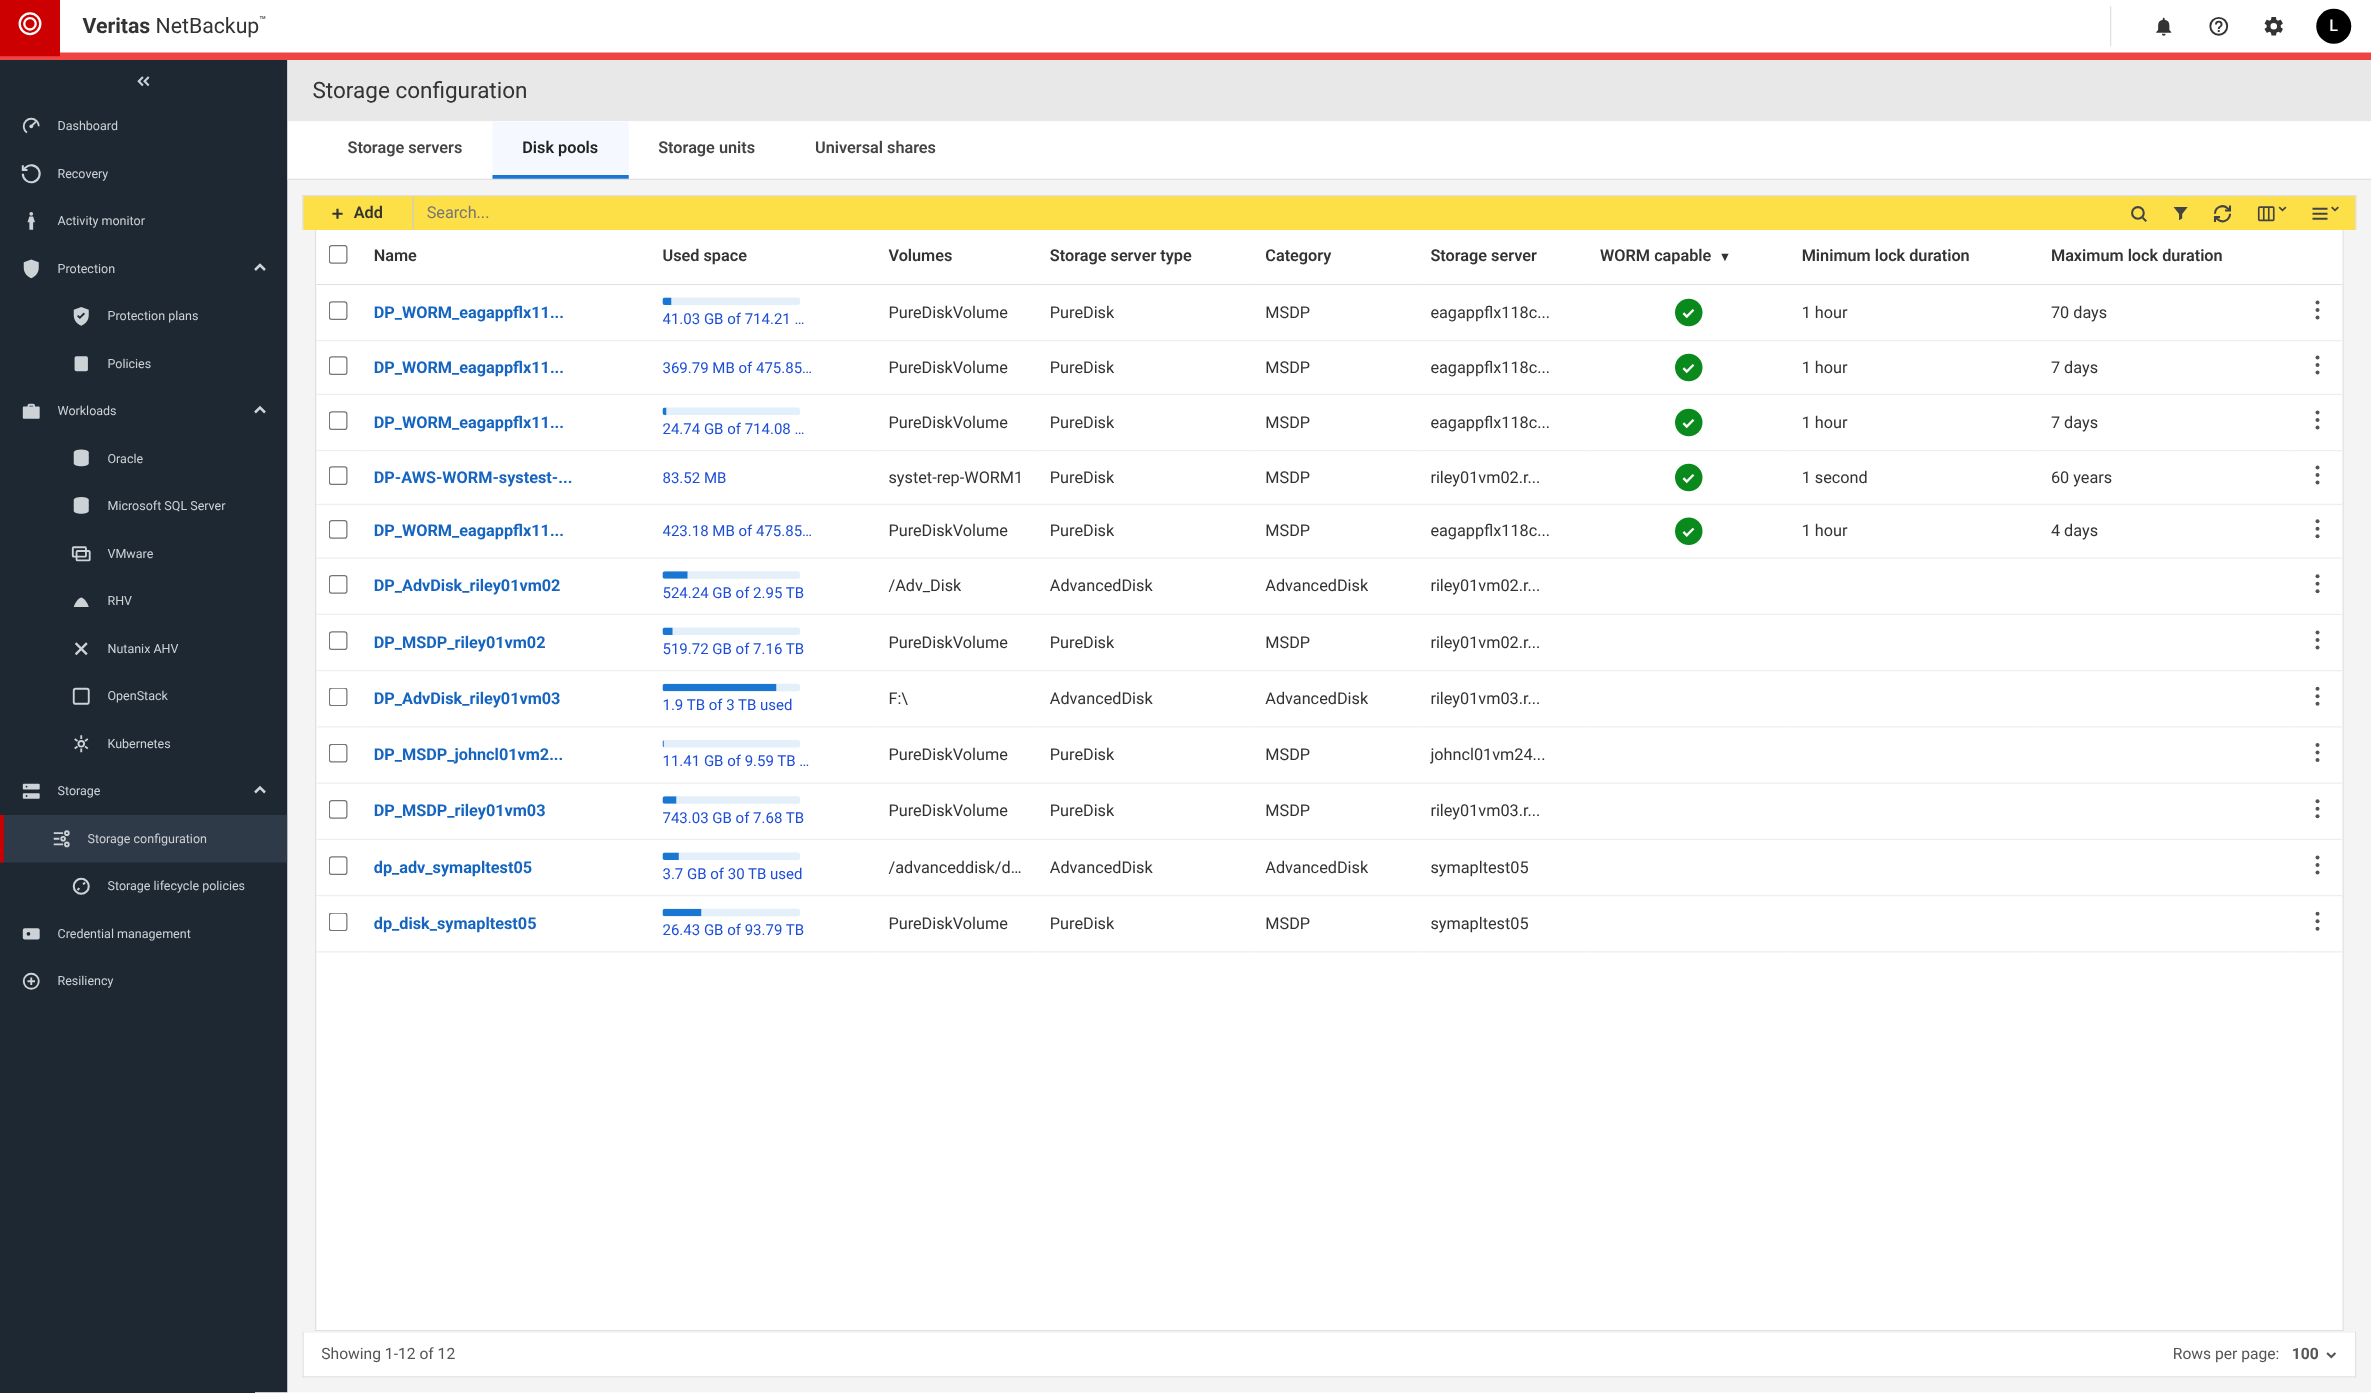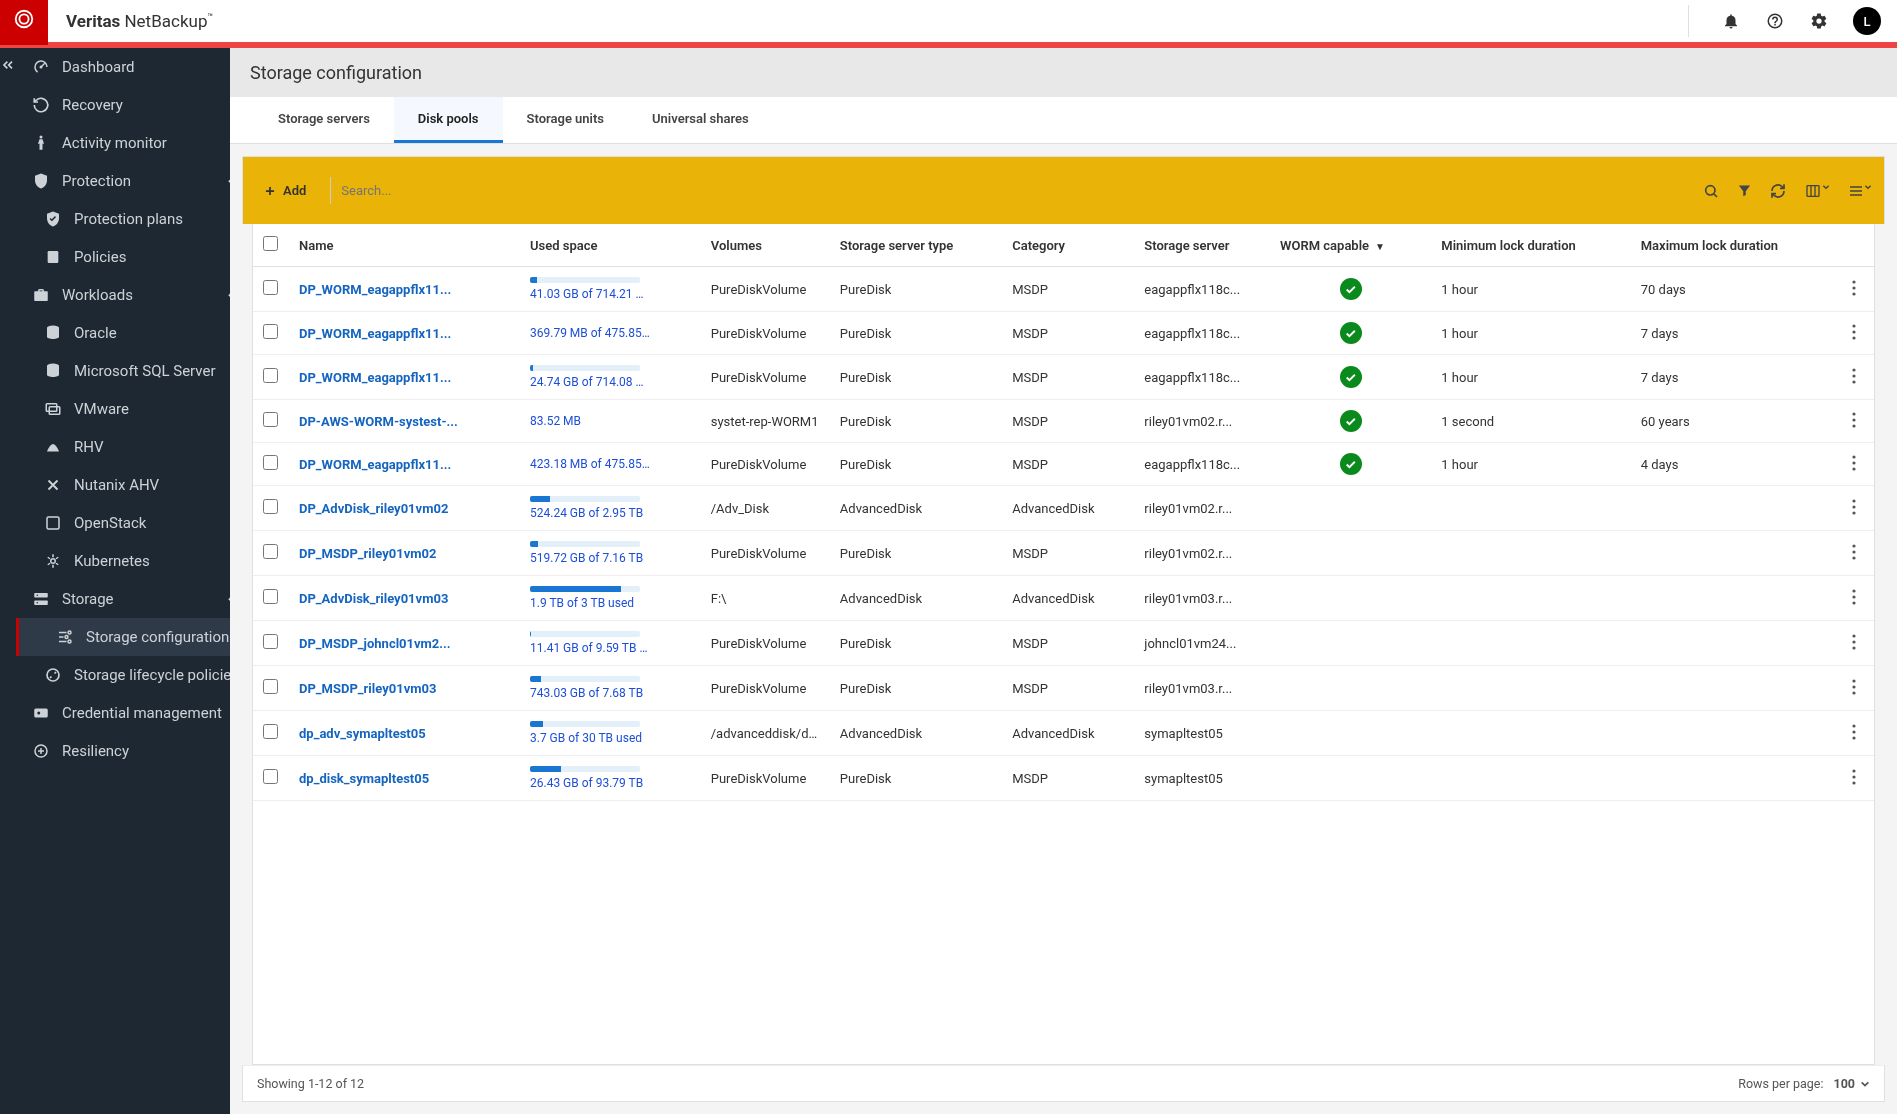--- a/index.html
+++ b/index.html
@@ -14,38 +14,38 @@
 .topbar-spacer { flex: 1; }
 .topbar-actions { display: flex; align-items: center; gap: 24px; padding-right: 16px; }
 .topbar-actions .icon { width: 20px; height: 20px; display: inline-flex; align-items: center; justify-content: center; cursor: pointer; }
 .avatar { width: 28px; height: 28px; border-radius: 50%; background: #000; color: #fff; display: flex; align-items: center; justify-content: center; font-size: 13px; font-weight: 500; cursor: pointer; }
 .separator-v { width: 1px; height: 32px; background: #e0e0e0; margin-right: 8px; }
 
 
 .main-layout { display: flex; height: calc(100vh - 48px); }
 
 
-.sidebar { width: 230px; background: #1e2832; color: #cdd2d7; display: flex; flex-direction: row; font-size: 15px; overflow-y: auto; }
+.sidebar { width: 230px; background: #1e2832; color: #cdd2d7; display: flex; flex-direction: column; font-size: 10px; overflow-y: auto; }
 .sidebar .collapse-btn { height: 34px; display: flex; align-items: center; justify-content: center; cursor: pointer; color: #cdd2d7; }
 .nav-item { display: flex; align-items: center; padding: 10px 16px; cursor: pointer; gap: 12px; white-space: nowrap; }
-.nav-item.sub { padding-left: 28px; }
+.nav-item.sub { padding-left: 56px; }
 .nav-item.active { background: #2f3a48; border-left: 3px solid #c00; padding-left: 37px; }
 .nav-item.active:not(.sub) { padding-left: 13px; }
 .nav-item .chevron { margin-left: auto; }
 .nav-icon { width: 18px; height: 18px; display: inline-flex; align-items: center; justify-content: center; flex-shrink: 0; color: #cdd2d7; }
 .nav-label { flex: 1; overflow: hidden; text-overflow: ellipsis; }
 
 
 .content { flex: 1; display: flex; flex-direction: column; background: #f4f4f4; overflow: hidden; }
 .page-header { background: #e8e8e8; padding: 14px 20px; font-size: 18px; color: #333; }
 .tabs { display: flex; background: #fff; padding-left: 24px; border-bottom: 1px solid #e0e0e0; }
 .tab { padding: 14px 24px; font-size: 13px; color: #444; cursor: pointer; font-weight: 600; }
 .tab.active { color: #222; border-bottom: 3px solid #1976d2; background: #f5f9ff; }
 
-.toolbar { margin: 12px 12px 0 12px; background: #eab308; border: 1px solid #e0e0e0; border-bottom: none; display: flex; align-items: center; padding: 20px 12px; gap: 12px; }
+.toolbar { margin: 12px 12px 0 12px; background: #fde047; border: 1px solid #e0e0e0; border-bottom: none; display: flex; align-items: center; padding: 0 12px; gap: 12px; }
 .toolbar .add-btn { display: flex; align-items: center; gap: 6px; font-size: 13px; color: #333; cursor: pointer; font-weight: 600; padding: 4px 8px; }
 .toolbar .search-input { flex: 1; border: none; background: transparent; padding: 6px 10px; font-size: 13px; outline: none; border-left: 1px solid #ccc; margin-left: 4px; }
 .toolbar-icons { display: flex; align-items: center; gap: 18px; color: #444; }
 .toolbar-icons .ticon { cursor: pointer; display: inline-flex; }
 
 .table-wrap { margin: 0 22px; flex: 1; overflow: auto; background: #fff; border: 1px solid #e0e0e0; border-top: none; }
 table { width: 100%; border-collapse: collapse; font-size: 13px; }
 thead th { text-align: left; padding: 12px 10px; font-weight: 600; color: #333; border-bottom: 1px solid #e0e0e0; white-space: nowrap; background: #fff; position: sticky; top: 0; }
 tbody td { padding: 10px 10px; border-bottom: 1px solid #eee; color: #333; white-space: nowrap; overflow: hidden; text-overflow: ellipsis; vertical-align: middle; }
 .cell-name { color: #1565c0; font-weight: 700; cursor: pointer; max-width: 160px; overflow: hidden; text-overflow: ellipsis; }

